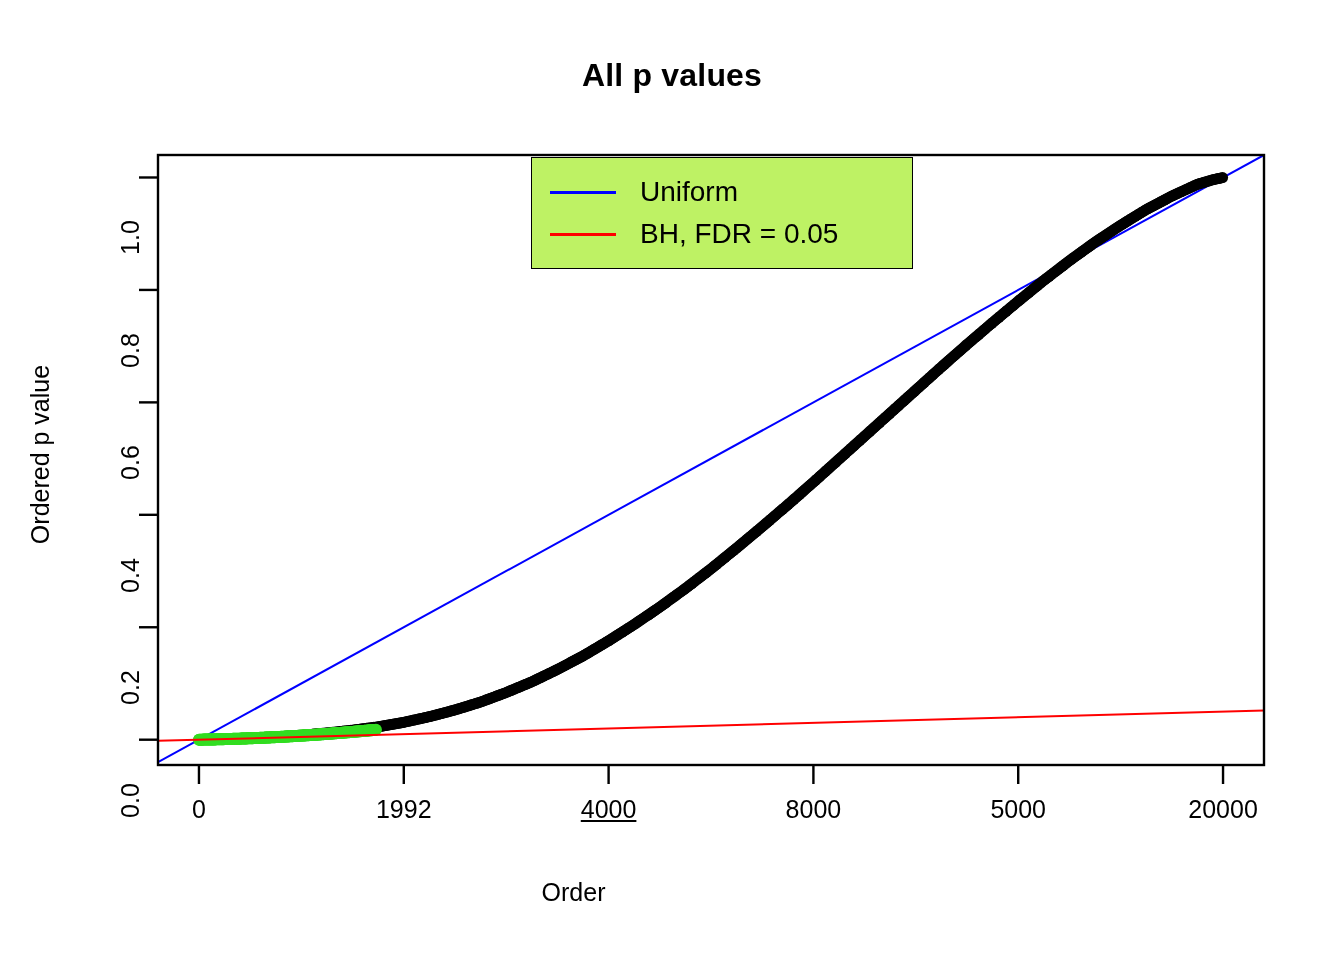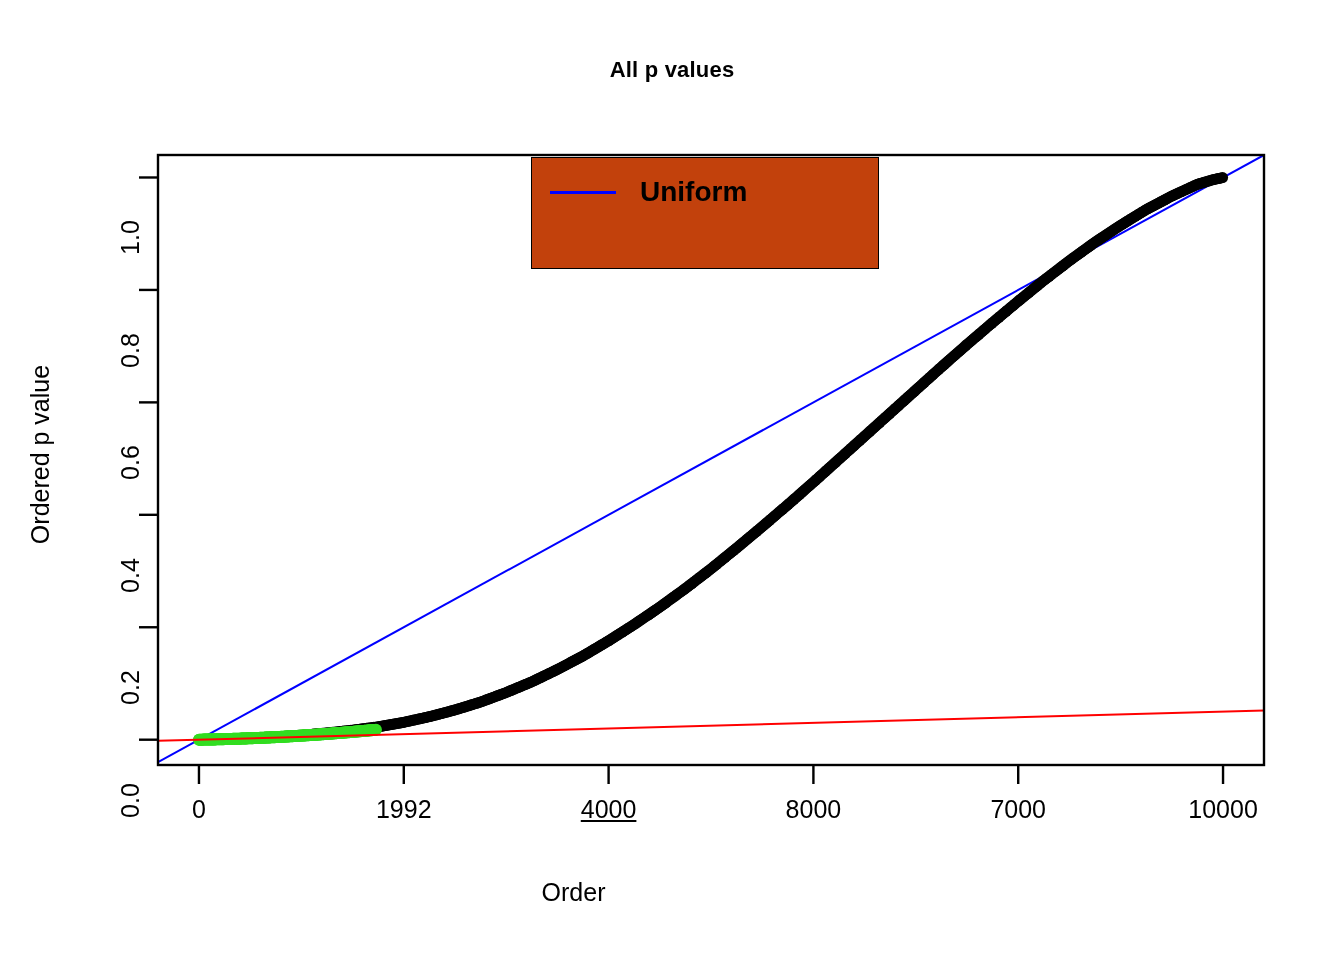--- a/index.html
+++ b/index.html
@@ -27,21 +27,21 @@
     height: 960px;
     display: block;
   }
   .plot-title {
     position: absolute;
     left: 0;
     top: 57px;
     width: 1344px;
     text-align: center;
     font-family: "Liberation Sans", sans-serif;
-    font-size: 22px;
+    font-size: 32px;
     font-weight: bold;
     color: #000000;
     letter-spacing: 0.2px;
   }
   .axis-label-x {
     position: absolute;
     left: 0;
     top: 878px;
     width: 1147px;
     text-align: center;
@@ -77,26 +77,25 @@
     color: #000000;
     white-space: nowrap;
     transform: rotate(-90deg);
     transform-origin: right center;
     text-align: center;
   }
   .legend-box {
     position: absolute;
     left: 531px;
     top: 157px;
-    width: 348px;
+    width: 382px;
     height: 112px;
     border: 1.5px solid #000000;
-    background: #c2410c;
+    background: #bef264;
     box-sizing: border-box;
-    font-weight: bold;
   }
   .legend-row {
     position: absolute;
     height: 44px;
     display: flex;
     align-items: center;
   }
   .legend-row.r0 { left: 18px; top: 12px; }
   .legend-row.r1 { left: 18px; top: 54px; }
   .legend-key {
@@ -1159,36 +1158,40 @@
         <line x1="158" y1="289.93087557603684" x2="139" y2="289.93087557603684" stroke="#000" stroke-width="2.4"></line>
         <line x1="158" y1="177.48847926267285" x2="139" y2="177.48847926267285" stroke="#000" stroke-width="2.4"></line>
       </g>
   </svg>
 
   <div id="xtick-labels">
       <div class="tick-label-x" style="left: 198.963px; top: 795px;">0</div>
       <div class="tick-label-x" style="left: 403.778px; top: 795px;">1992</div>
       <div class="tick-label-x" style="left: 608.593px; top: 795px; text-decoration: underline;">4000</div>
       <div class="tick-label-x" style="left: 813.407px; top: 795px;">8000</div>
-      <div class="tick-label-x" style="left: 1018.22px; top: 795px;">7000</div>
-      <div class="tick-label-x" style="left: 1223.04px; top: 795px;">10000</div>
+      <div class="tick-label-x" style="left: 1018.22px; top: 795px;">5000</div>
+      <div class="tick-label-x" style="left: 1223.04px; top: 795px;">20000</div>
     </div>
   <div id="ytick-labels">
       <div class="tick-label-y" style="left: 10px; top: 725.7px; width: 120px;">0.0</div>
       <div class="tick-label-y" style="left: 10px; top: 613.258px; width: 120px;">0.2</div>
       <div class="tick-label-y" style="left: 10px; top: 500.816px; width: 120px;">0.4</div>
       <div class="tick-label-y" style="left: 10px; top: 388.373px; width: 120px;">0.6</div>
       <div class="tick-label-y" style="left: 10px; top: 275.931px; width: 120px;">0.8</div>
       <div class="tick-label-y" style="left: 10px; top: 163.488px; width: 120px;">1.0</div>
     </div>
 
   <div class="axis-label-x">Order</div>
 
   <div class="axis-label-y">Ordered p value</div>
 
   <div class="legend-box">
     <div class="legend-row r0">
       <span class="legend-key" id="legend-key-0" style="background: rgb(0, 0, 255);"></span>
       <span class="legend-text">Uniform</span>
     </div>
+    <div class="legend-row r1">
+      <span class="legend-key" id="legend-key-1" style="background: rgb(255, 0, 0);"></span>
+      <span class="legend-text">BH, FDR = 0.05</span>
+    </div>
   </div>
 
 </div>
 
 </body></html>

